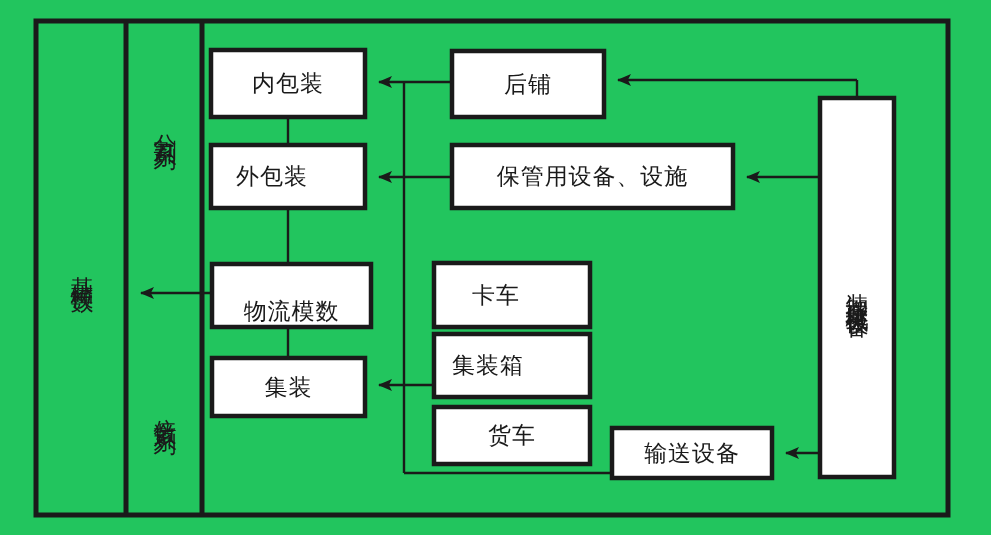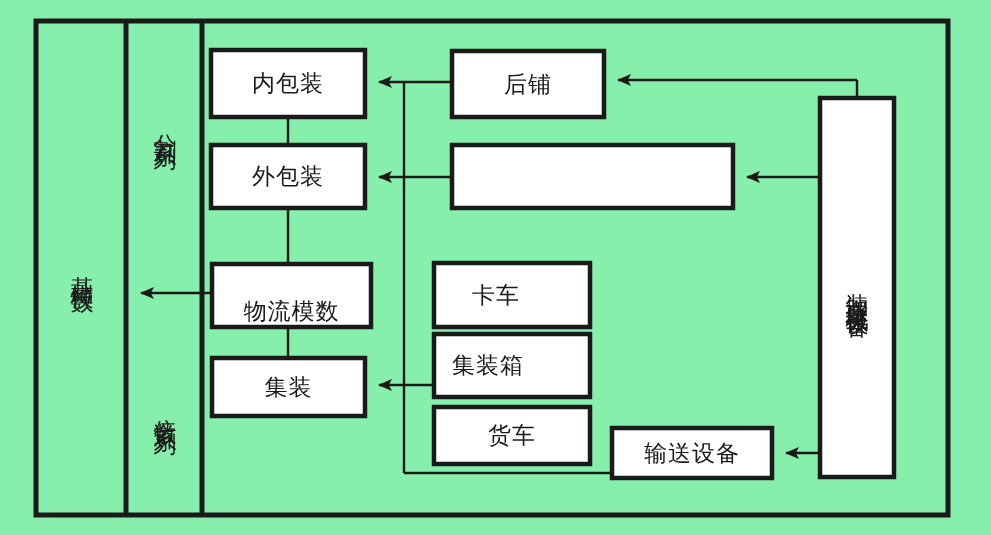--- a/index.html
+++ b/index.html
@@ -1,18 +1,18 @@
 <!DOCTYPE html>
 <html><head>
 <meta charset="utf-8">
 <style>
   html,body{margin:0;padding:0;background:#ffffff;}
   body{width:991px;height:535px;overflow:hidden;
        font-family:"Liberation Serif","DejaVu Serif",serif;color:#1a1a1a;}
-  #stage{position:relative;width:991px;height:535px;background:#86efac;}
+  #stage{position:relative;width:991px;height:535px;background:#22c55e;}
   svg#canvas{position:absolute;left:0;top:0;width:991px;height:535px;}
 
   .vtext{
     position:absolute;
     writing-mode:vertical-rl;
     text-orientation:upright;
     display:flex;align-items:center;justify-content:center;
     letter-spacing:.22em;
     font-size:23px;
     line-height:1;
@@ -108,28 +108,29 @@
   </svg>
 
   <div class="vtext" style="left:38px;top:21px;width:88px;height:494px;">基础模数</div>
 
   <div class="vtext" style="left:128px;top:28px;width:74px;height:195px;">分割系列</div>
 
   <div class="vtext" style="left:128px;top:310px;width:74px;height:200px;">倍数系列</div>
 
   <div class="htext box-label" style="left:211px;top:50px;width:154px;height:67px;">内包装</div>
 
-  <div class="htext box-label" style="left:211px;top:145px;width:154px;height:63px;">外包装</div>
+  <div class="htext box-label" style="left:195px;top:145px;width:154px;height:63px;">外包装</div>
 
   <div class="htext box-label" style="left:212px;top:280px;width:159px;height:63px;">物流模数</div>
 
   <div class="htext box-label" style="left:212px;top:358px;width:153px;height:58px;">集装</div>
 
   <div class="htext box-label" style="left:452px;top:51px;width:152px;height:66px;">后铺</div>
 
+  <div class="htext box-label" style="left:452px;top:145px;width:281px;height:63px;">保管用设备、设施</div>
 
   <div class="htext box-label" style="left:418px;top:263px;width:156px;height:64px;">卡车</div>
 
   <div class="htext box-label" style="left:410px;top:334px;width:156px;height:63px;">集装箱</div>
 
   <div class="htext box-label" style="left:434px;top:407px;width:156px;height:57px;text-align:center;">货车</div>
 
   <div class="htext box-label" style="left:612px;top:428px;width:160px;height:50px;">输送设备</div>
 
   <div class="vtext" style="left:820px;top:98px;width:74px;height:379px;letter-spacing:.14em;">装卸搬运机械设备</div>

